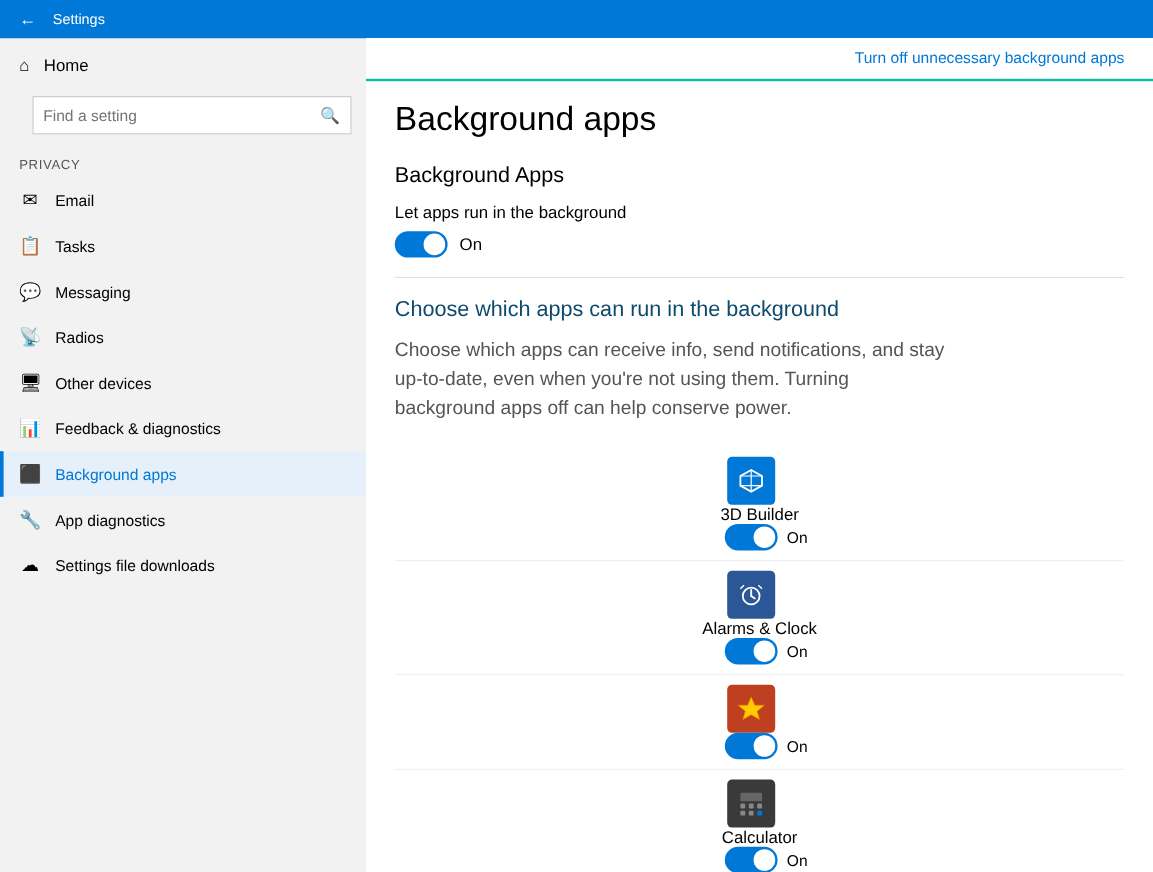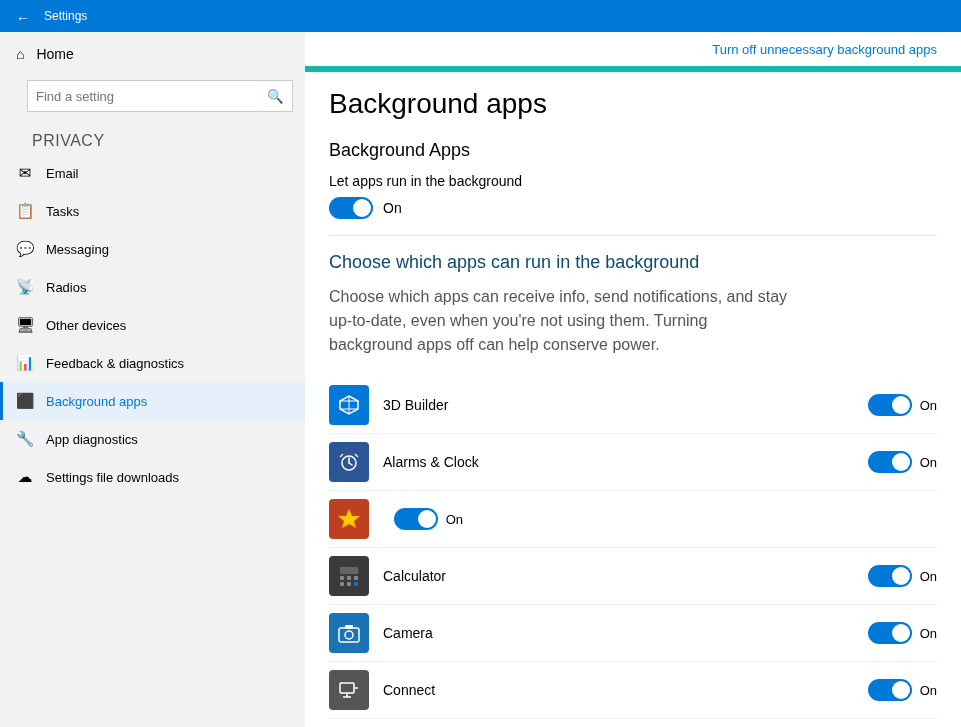--- a/index.html
+++ b/index.html
@@ -75,22 +75,22 @@
     }
     .search-box .search-icon-btn {
       background: none;
       border: none;
       cursor: pointer;
       padding: 0 8px;
       color: #555;
     }
 
     .sidebar-section-label {
-      padding: 8px 16px 4px 32px;
-      font-size: 16px;
+      padding: 8px 16px 4px 16px;
+      font-size: 11px;
       color: #555;
       text-transform: uppercase;
       letter-spacing: 0.5px;
     }
 
     .sidebar-item {
       display: flex;
       align-items: center;
       gap: 12px;
       padding: 10px 16px;
@@ -116,21 +116,21 @@
       flex: 1;
       overflow-y: auto;
       padding: 0;
       background: #fff;
     }
 
     .top-banner {
       background: #fff;
       padding: 8px 24px;
       text-align: right;
-      border-bottom: 6px solid #14b8a6;
+      border-bottom: 2px solid #14b8a6;
     }
     .top-banner a {
       color: #0078d7;
       font-size: 13px;
       text-decoration: none;
     }
 
     .content-inner {
       padding: 16px 24px;
     }
@@ -213,20 +213,21 @@
       max-width: 460px;
     }
 
     .app-list { }
 
     .app-row {
       display: flex;
       align-items: center;
       padding: 8px 0;
       border-bottom: 1px solid #f0f0f0;
+      flex-direction: column;
     }
 
     .app-icon {
       width: 40px;
       height: 40px;
       border-radius: 4px;
       margin-right: 14px;
       flex-shrink: 0;
       display: flex;
       align-items: center;

